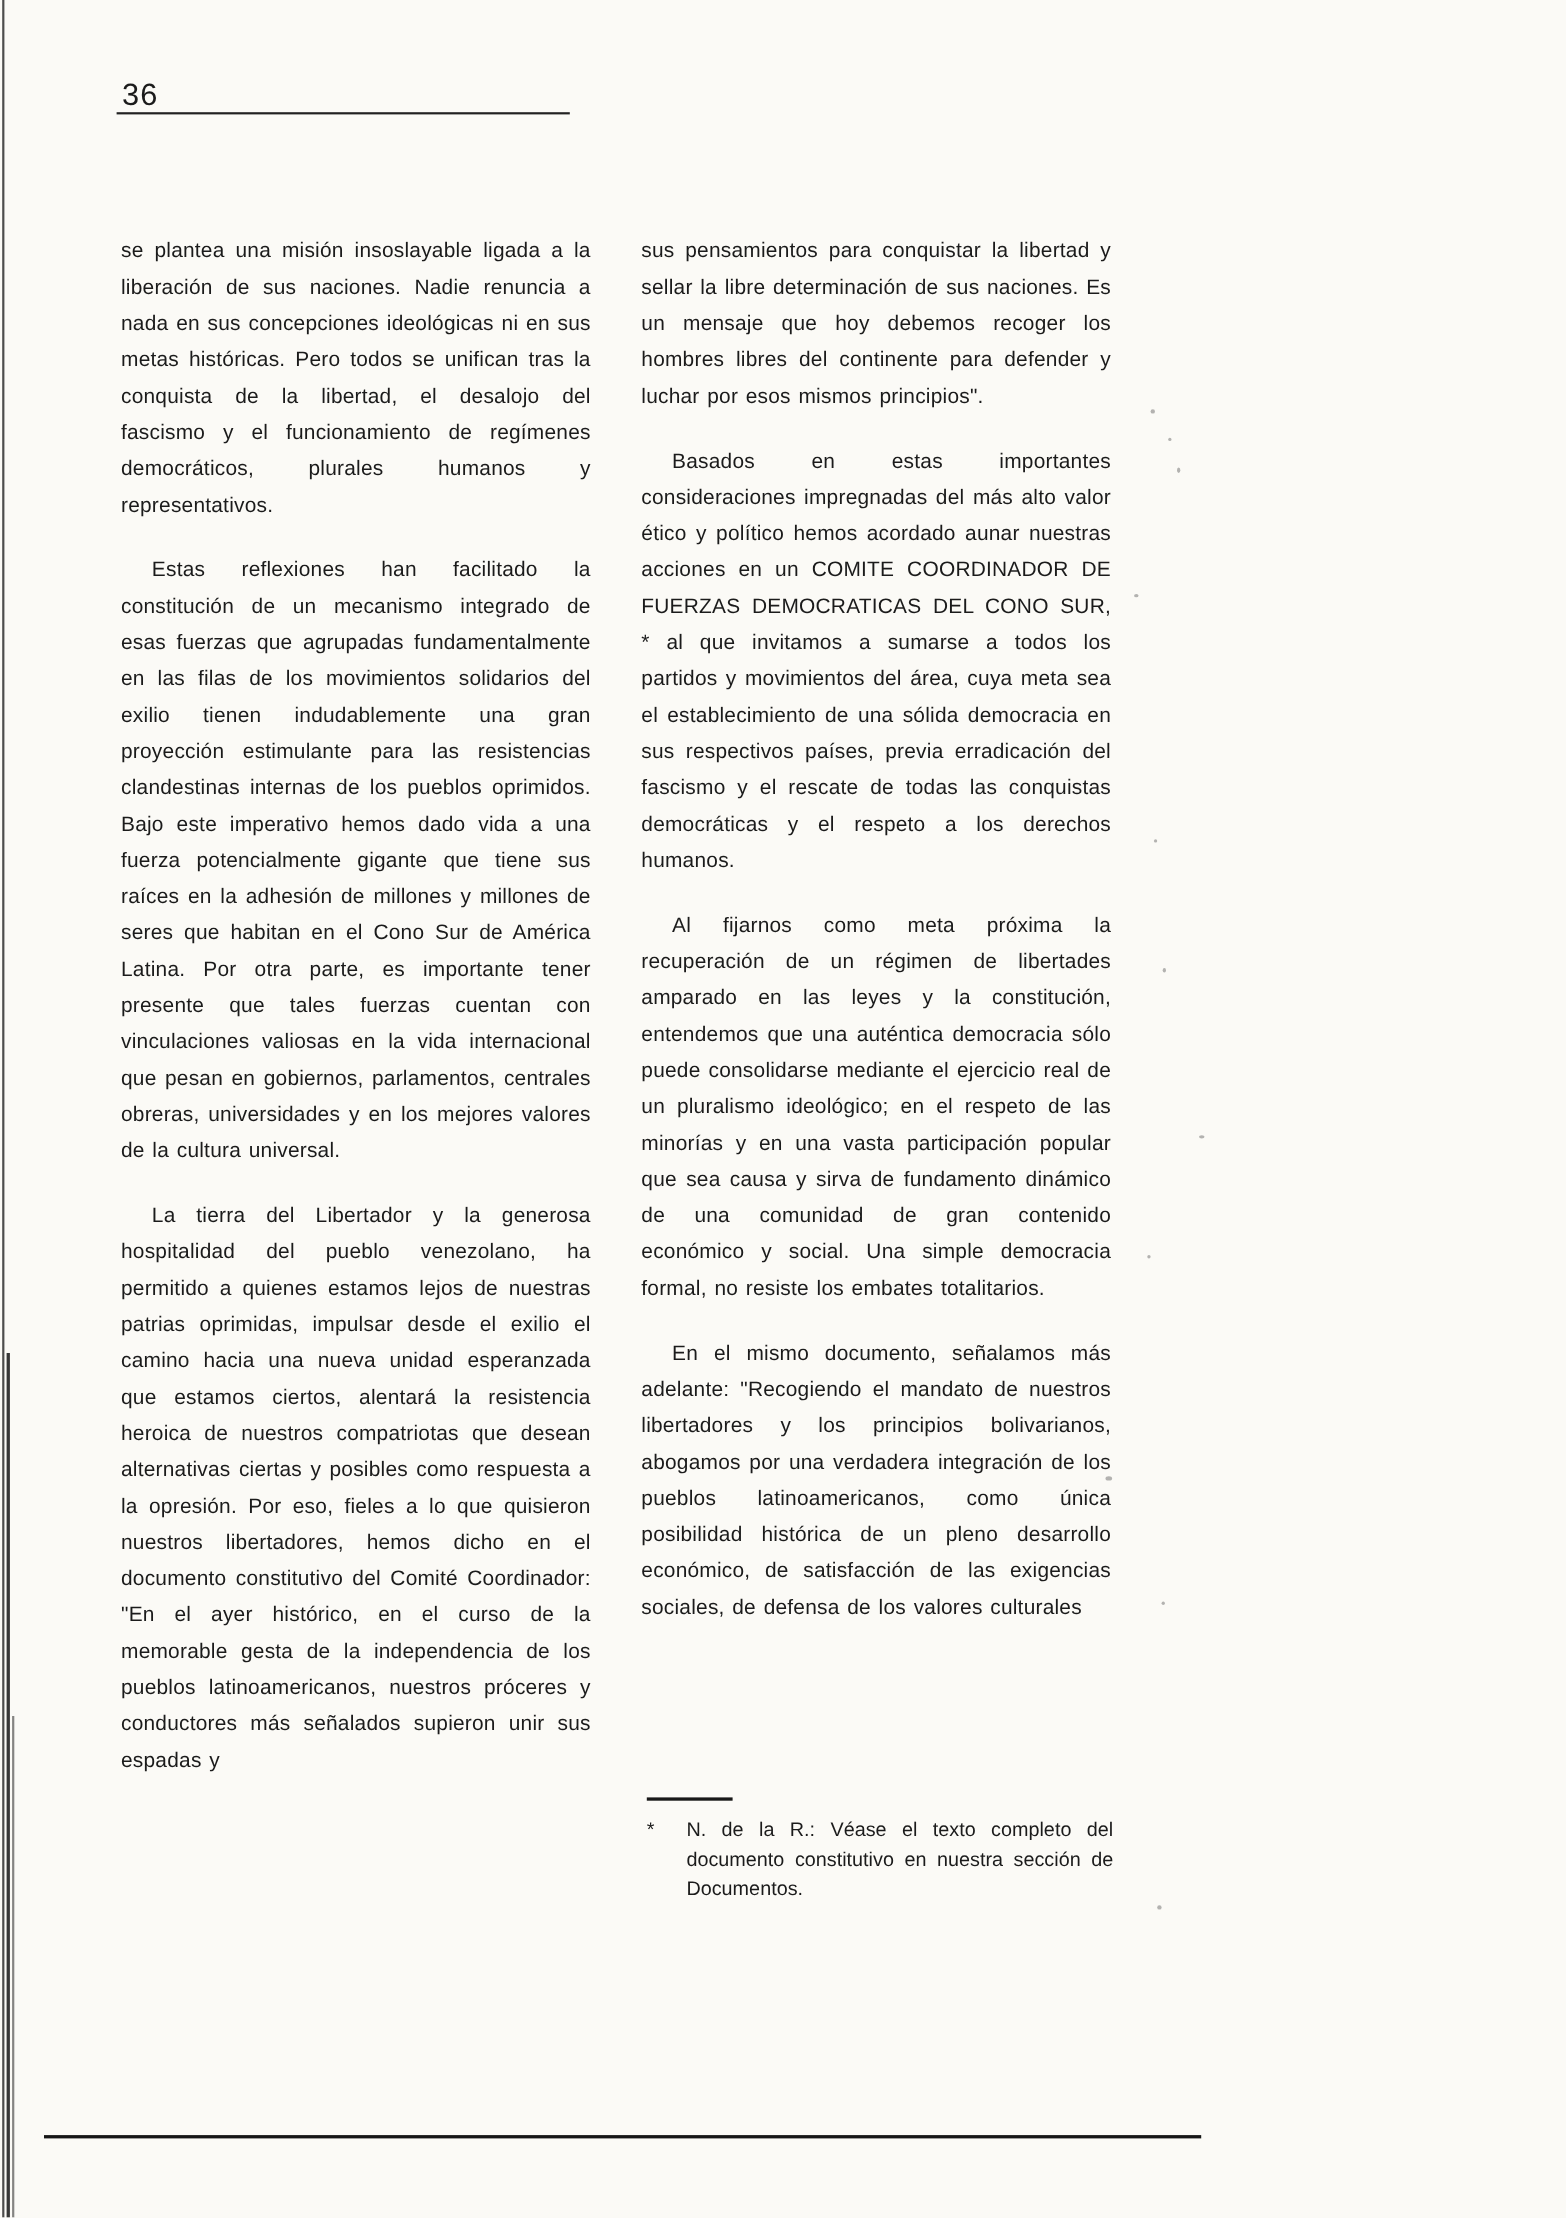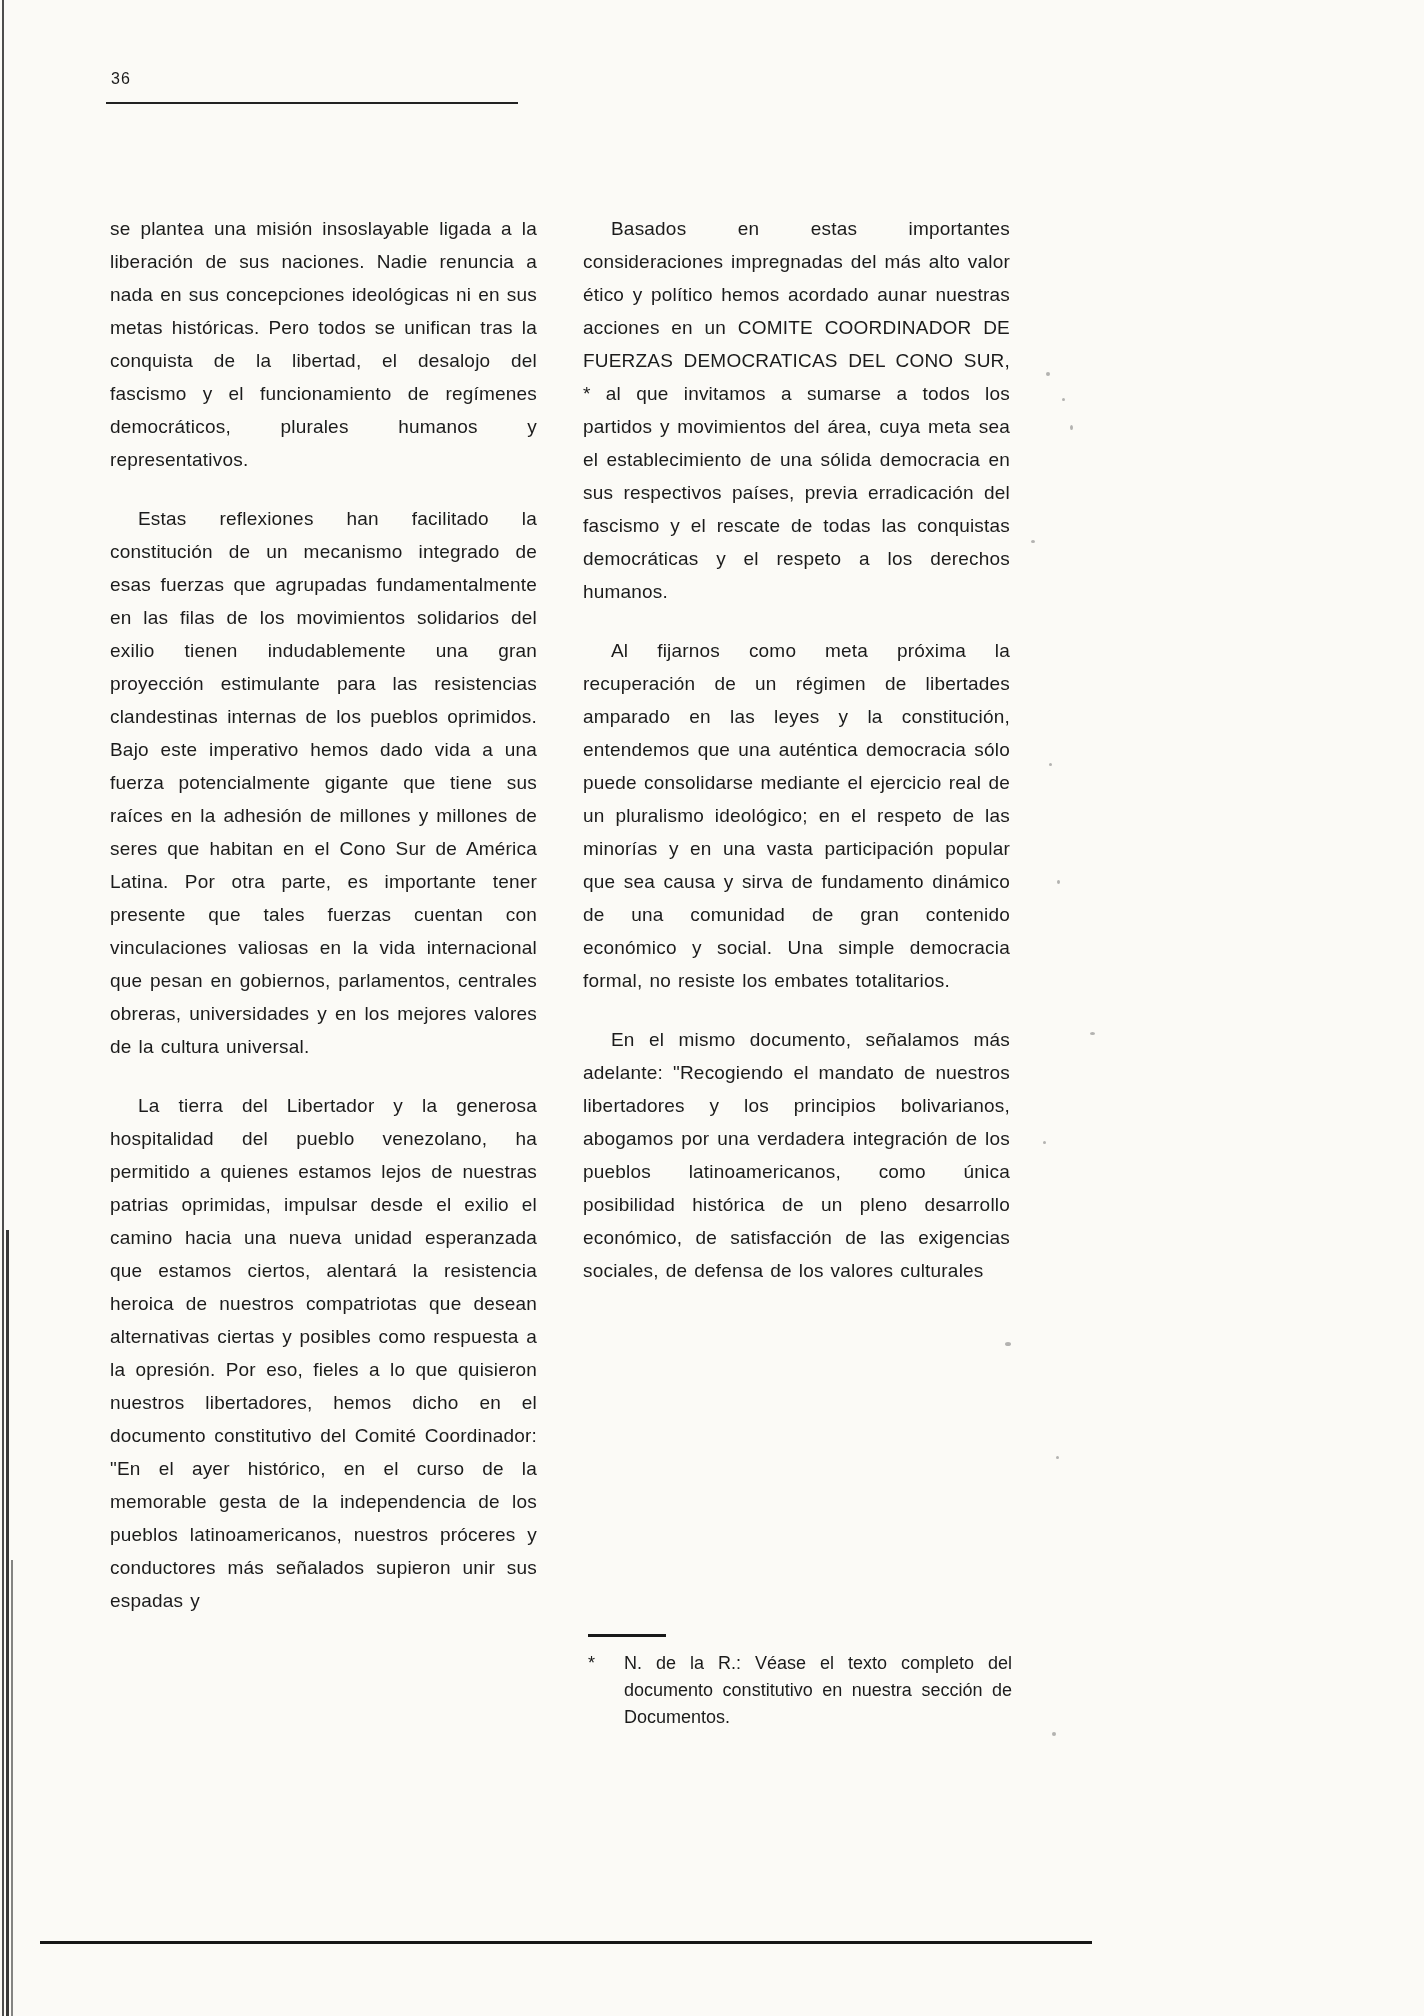--- a/index.html
+++ b/index.html
@@ -12,21 +12,21 @@
     color: #1b1b1b;
     position: relative;
     overflow: hidden;
   }
   .page { position: absolute; inset: 0; }
 
   .page-number {
     position: absolute;
     left: 111px;
     top: 70px;
-    font-size: 16px;
+    font-size: 28px;
     letter-spacing: 1px;
   }
   .header-rule {
     position: absolute;
     left: 106px;
     top: 102px;
     width: 412px;
     height: 2px;
     background: #222;
   }
@@ -97,20 +97,21 @@
 
   <div class="page-number">36</div>
   <div class="header-rule"></div>
 
   <div class="column left">
       <p>se plantea una misión insoslayable ligada a la liberación de sus naciones. Nadie renuncia a nada en sus concepciones ideológicas ni en sus metas históricas. Pero todos se unifican tras la conquista de la libertad, el desalojo del fascismo y el funcionamiento de regímenes democráticos, plurales humanos y representativos.</p>
       <p class="indent">Estas reflexiones han facilitado la constitución de un mecanismo integrado de esas fuerzas que agrupadas fundamentalmente en las filas de los movimientos solidarios del exilio tienen indudablemente una gran proyección estimulante para las resistencias clandestinas internas de los pueblos oprimidos. Bajo este imperativo hemos dado vida a una fuerza potencialmente gigante que tiene sus raíces en la adhesión de millones y millones de seres que habitan en el Cono Sur de América Latina. Por otra parte, es importante tener presente que tales fuerzas cuentan con vinculaciones valiosas en la vida internacional que pesan en gobiernos, parlamentos, centrales obreras, universidades y en los mejores valores de la cultura universal.</p>
       <p class="indent">La tierra del Libertador y la generosa hospitalidad del pueblo venezolano, ha permitido a quienes estamos lejos de nuestras patrias oprimidas, impulsar desde el exilio el camino hacia una nueva unidad esperanzada que estamos ciertos, alentará la resistencia heroica de nuestros compatriotas que desean alternativas ciertas y posibles como respuesta a la opresión. Por eso, fieles a lo que quisieron nuestros libertadores, hemos dicho en el documento constitutivo del Comité Coordinador: "En el ayer histórico, en el curso de la memorable gesta de la independencia de los pueblos latinoamericanos, nuestros próceres y conductores más señalados supieron unir sus espadas y</p>
     </div>
   <div class="column right">
+      <p>sus pensamientos para conquistar la libertad y sellar la libre determinación de sus naciones. Es un mensaje que hoy debemos recoger los hombres libres del continente para defender y luchar por esos mismos principios".</p>
       <p class="indent">Basados en estas importantes consideraciones impregnadas del más alto valor ético y político hemos acordado aunar nuestras acciones en un COMITE COORDINADOR DE FUERZAS DEMOCRATICAS DEL CONO SUR, * al que invitamos a sumarse a todos los partidos y movimientos del área, cuya meta sea el establecimiento de una sólida democracia en sus respectivos países, previa erradicación del fascismo y el rescate de todas las conquistas democráticas y el respeto a los derechos humanos.</p>
       <p class="indent">Al fijarnos como meta próxima la recuperación de un régimen de libertades amparado en las leyes y la constitución, entendemos que una auténtica democracia sólo puede consolidarse mediante el ejercicio real de un pluralismo ideológico; en el respeto de las minorías y en una vasta participación popular que sea causa y sirva de fundamento dinámico de una comunidad de gran contenido económico y social. Una simple democracia formal, no resiste los embates totalitarios.</p>
       <p class="indent">En el mismo documento, señalamos más adelante: "Recogiendo el mandato de nuestros libertadores y los principios bolivarianos, abogamos por una verdadera integración de los pueblos latinoamericanos, como única posibilidad histórica de un pleno desarrollo económico, de satisfacción de las exigencias sociales, de defensa de los valores culturales</p>
     </div>
 
   <div class="footnote">
     <div class="footnote-rule"></div>
     <div class="footnote-body">
       <div class="footnote-marker">*</div>
       <div class="footnote-text">N. de la R.: Véase el texto completo del documento constitutivo en nuestra sección de Documentos.</div>

